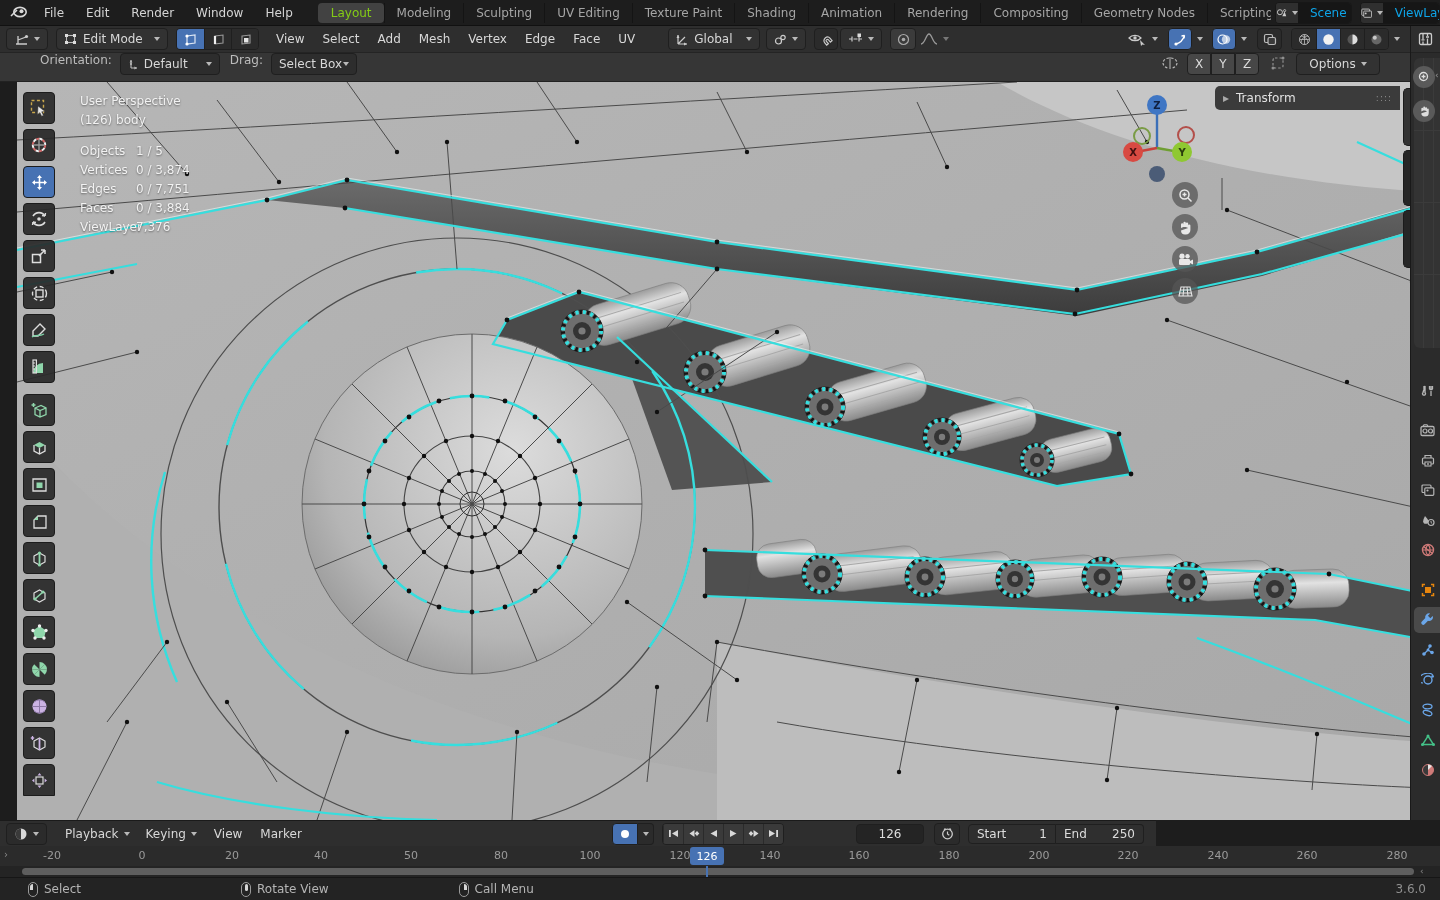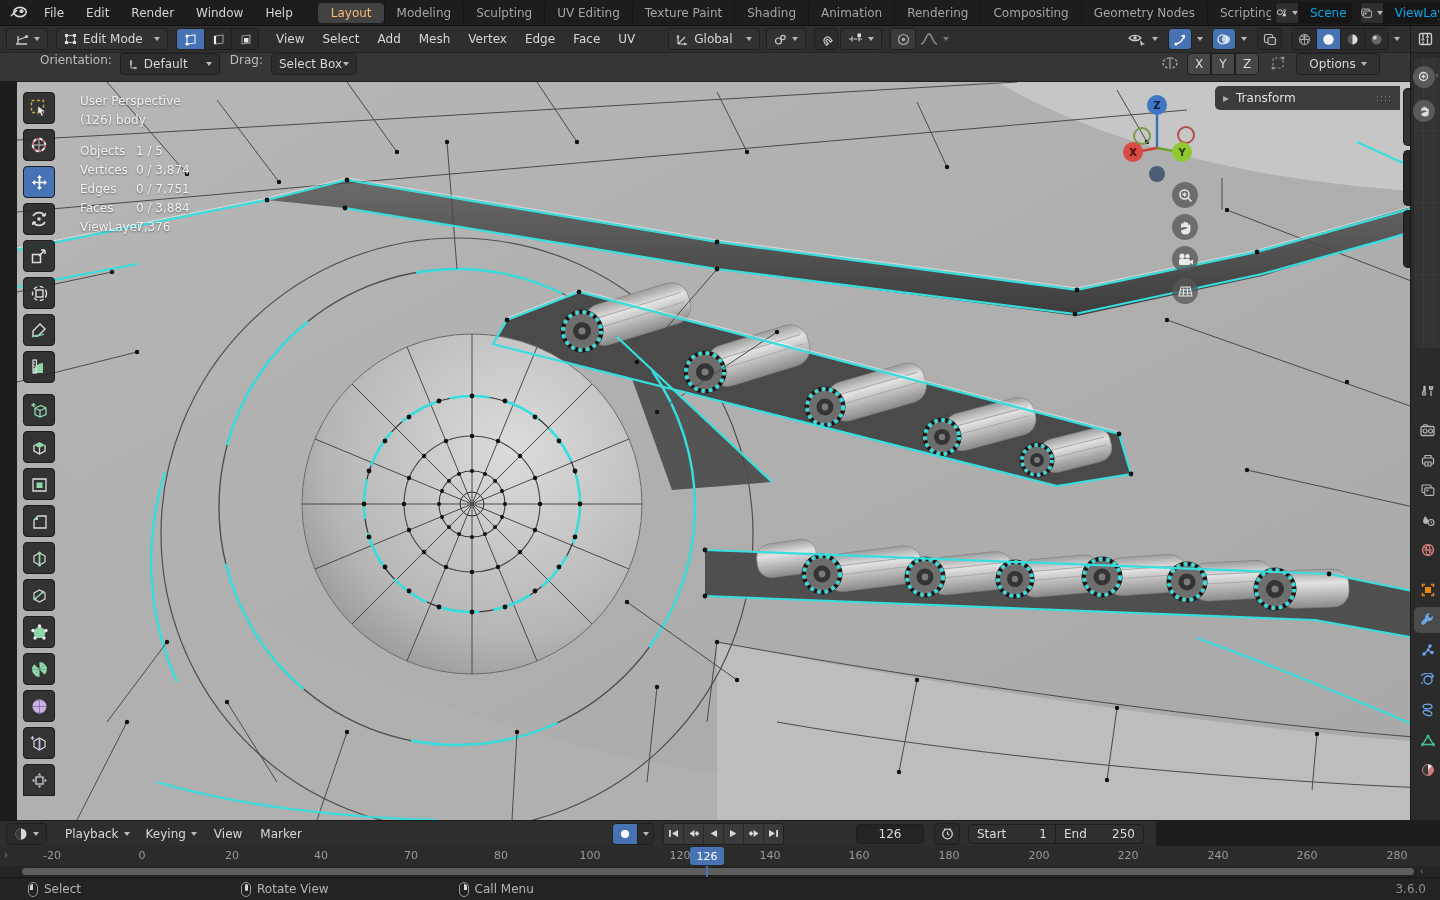--- a/index.html
+++ b/index.html
@@ -9,21 +9,21 @@
   .chev { display:inline-block; width:0; height:0; border-left:3.5px solid transparent;
     border-right:3.5px solid transparent; border-top:4px solid #b9b9b9; margin-left:5px; }
   .chev.dim { border-top-color:#777; }
 
   
   #topbar { left:0; top:0; width:1440px; height:26px; background:#1d1d1d; display:flex;
     align-items:center; border-bottom:1px solid #111; z-index:40; }
   .appmenu { padding:14px 11px; color:#d4d4d4; height:26px; display:flex; align-items:center; cursor:default; }
   .ws-tabs { display:flex; height:26px; align-items:center; margin-left:14px; }
   .ws-tab { padding:3px 12px; color:#a5a5a5; border-left:1px solid #141414; white-space:nowrap; }
-  .ws-tab.active { background:#424242; color:#fdba74; border-radius:4px; border-left-color:transparent; }
+  .ws-tab.active { background:#424242; color:#84cc16; border-radius:4px; border-left-color:transparent; }
   .id-block { display:flex; align-items:center; height:22px; background:#2a2a2a; border:1px solid #171717;
     border-radius:4px; overflow:hidden; }
   .id-field { background:#161616; height:100%; display:flex; align-items:center; padding:0 12px; color:#0ea5e9; }
   .id-btn { width:22px; height:100%; display:flex; align-items:center; justify-content:center; background:#2f2f2f; }
 
   
   #vp-header { left:0; top:26px; width:1410px; height:27px; background:#2e2e2e;
     border-bottom:1px solid #242424; display:flex; align-items:center; z-index:30; }
   #vp-tools { left:0; top:53px; width:1410px; height:29px; background:#363636;
     border-bottom:1px solid #222; display:flex; align-items:flex-start; z-index:30; }
@@ -1089,21 +1089,21 @@
     </span>
   </span>
 </div>
 
 <div id="tl-ruler" class="abs">
   <span style="position:absolute;left:4px;top:3px;color:#8a8a8a;font-size:10px">›</span>
   <span class="rlbl" style="left:52px">-20</span>
   <span class="rlbl" style="left:142px">0</span>
   <span class="rlbl" style="left:232px">20</span>
   <span class="rlbl" style="left:321px">40</span>
-  <span class="rlbl" style="left:411px">70</span>
+  <span class="rlbl" style="left:411px">50</span>
   <span class="rlbl" style="left:501px">80</span>
   <span class="rlbl" style="left:590px">100</span>
   <span class="rlbl" style="left:680px">120</span>
   <span class="rlbl" style="left:770px">140</span>
   <span class="rlbl" style="left:859px">160</span>
   <span class="rlbl" style="left:949px">180</span>
   <span class="rlbl" style="left:1039px">200</span>
   <span class="rlbl" style="left:1128px">220</span>
   <span class="rlbl" style="left:1218px">240</span>
   <span class="rlbl" style="left:1307px">260</span>

